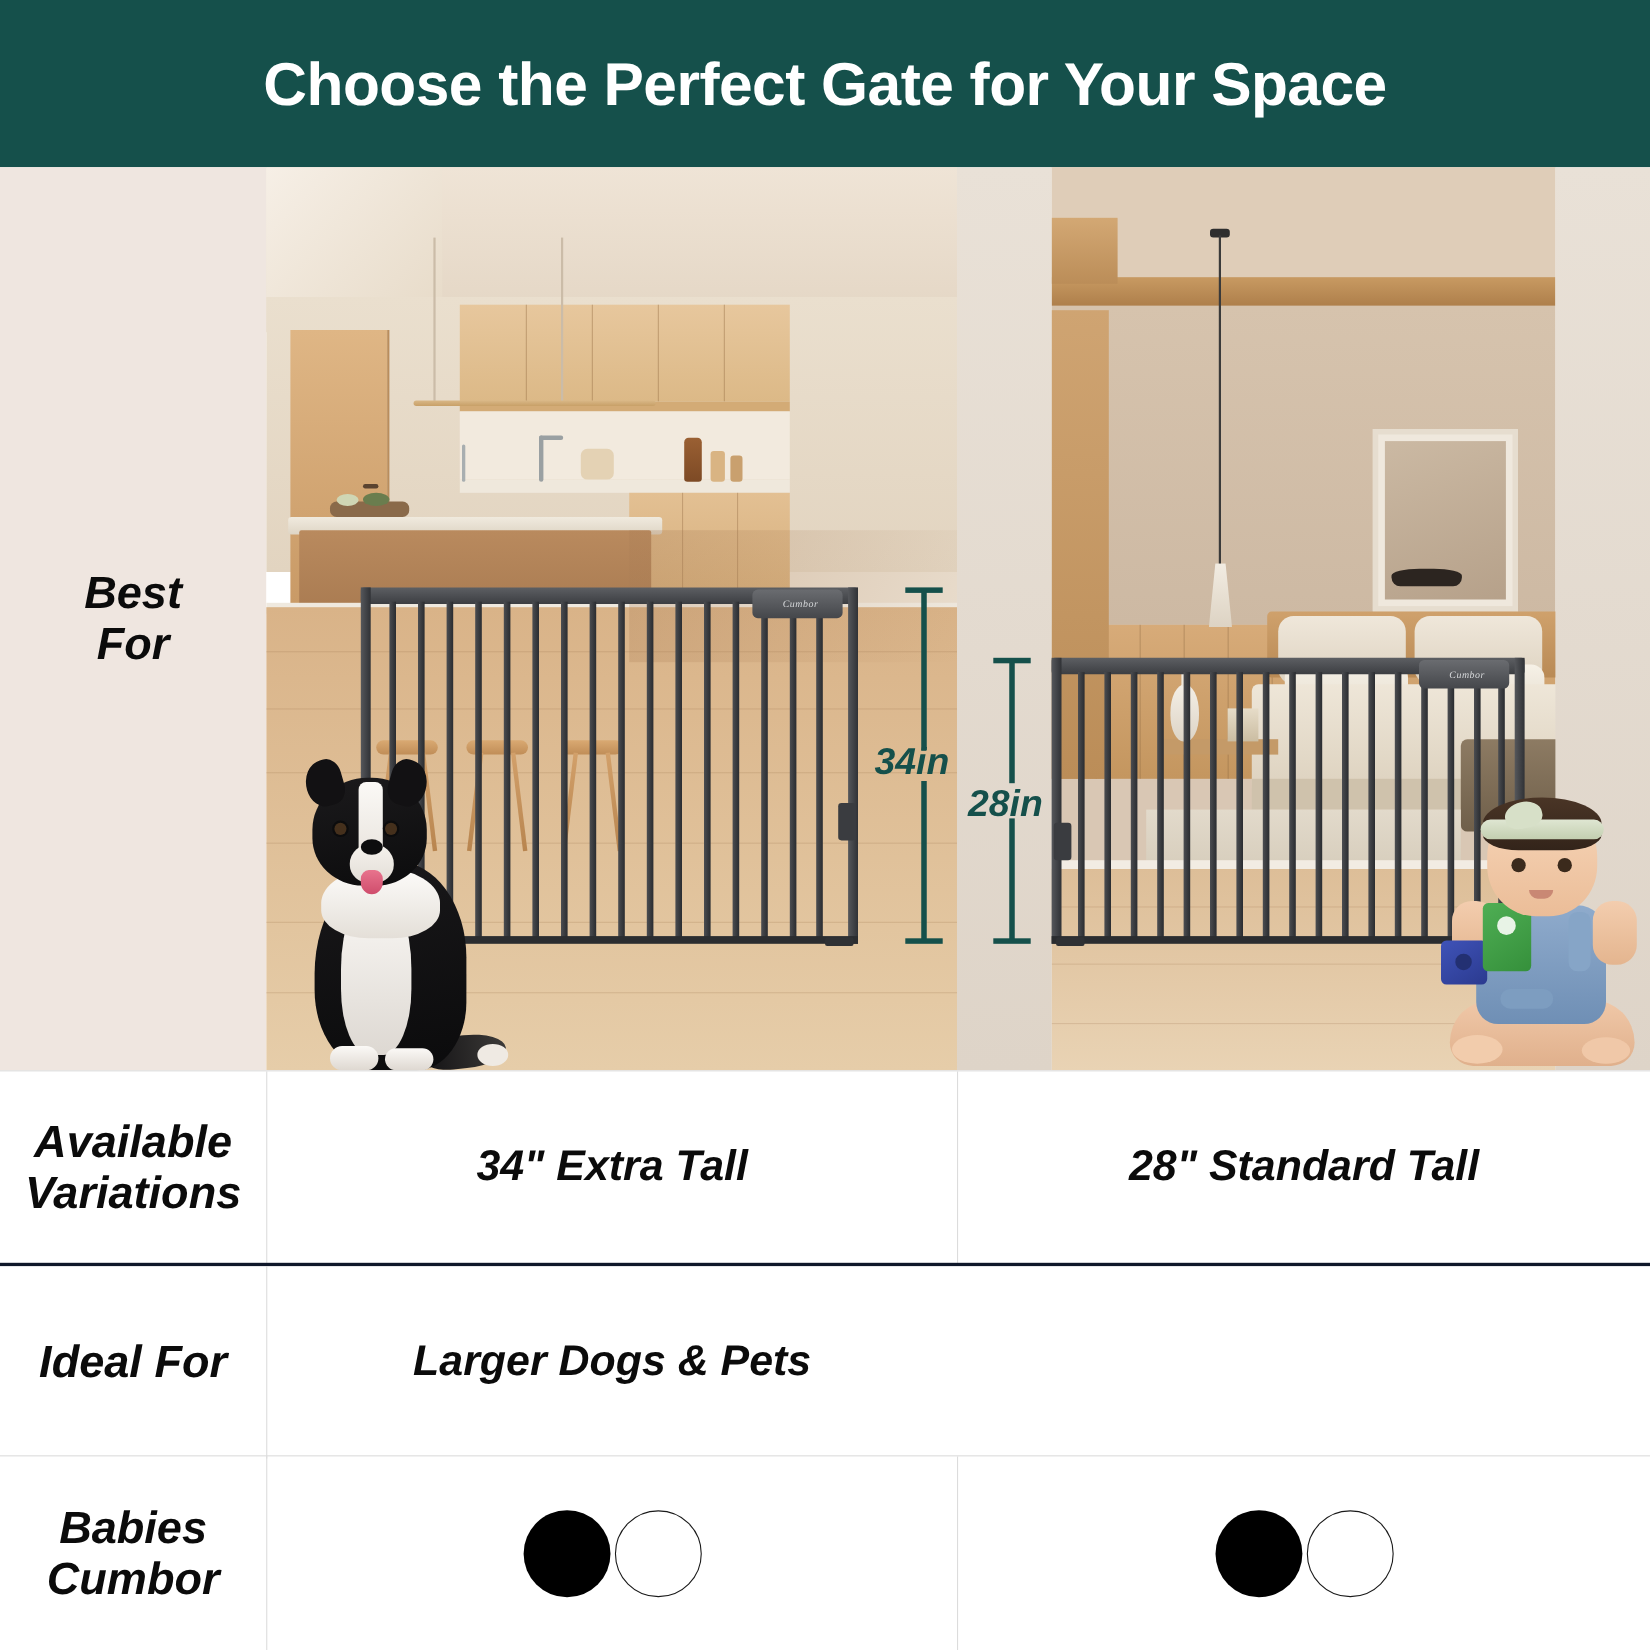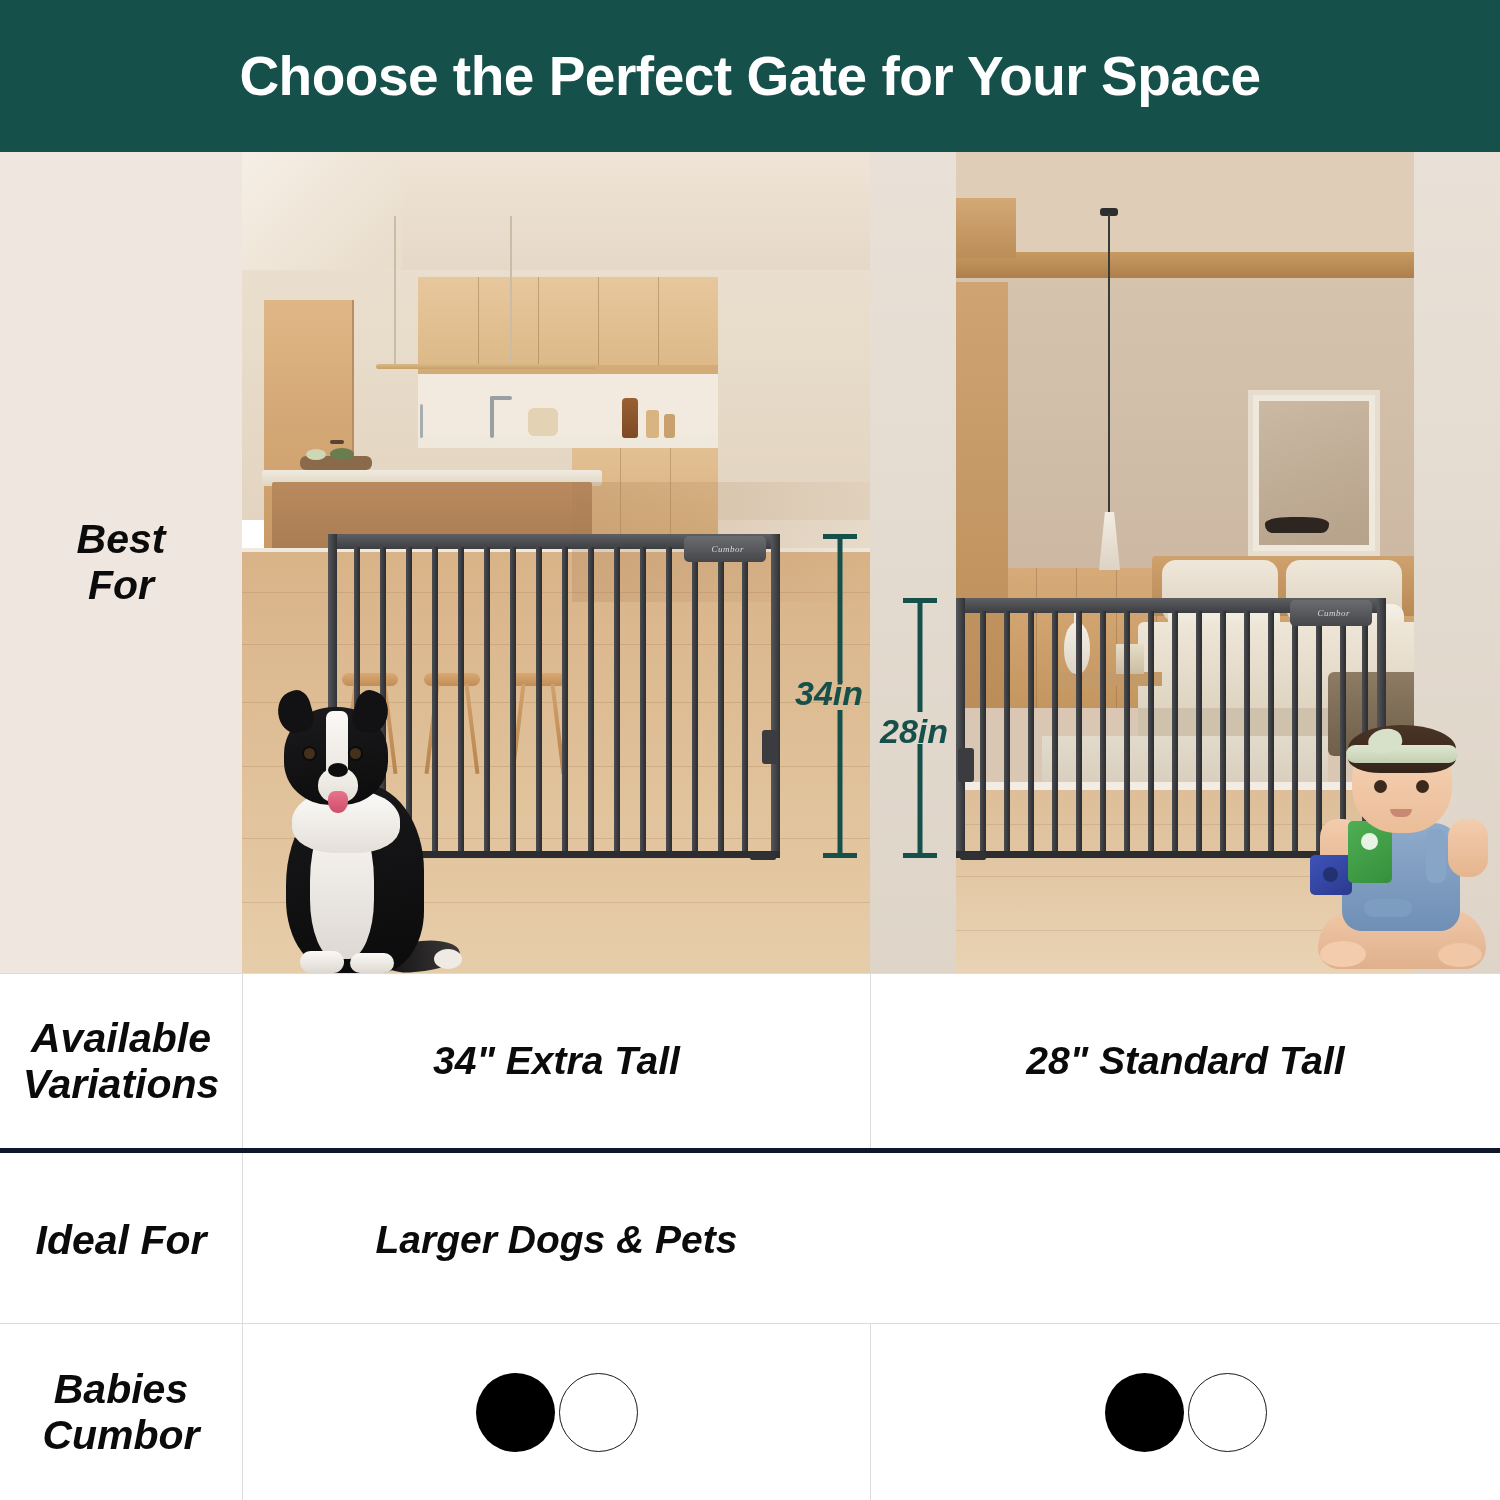--- a/index.html
+++ b/index.html
@@ -10,21 +10,21 @@
   .header{position:absolute;left:0;top:0;width:1500px;height:152px;background:#15504B;
           display:flex;align-items:center;justify-content:center;}
   .header-title{color:#ffffff;font-size:55px;font-weight:bold;letter-spacing:-0.5px;
                 text-align:center;line-height:1;white-space:nowrap;}
 
   
   .grid{position:absolute;left:0;top:152px;width:1500px;height:1348px;font-style:italic;}
   .row{position:absolute;left:0;width:1500px;display:flex;}
   .row-hero{top:0;height:821px;}
   .row-var{top:821px;height:175px;border-top:1px solid #dcdcdc;}
-  .row-ideal{top:996px;height:175px;border-top:5px solid #0f172a;}
+  .row-ideal{top:996px;height:175px;border-top:3px solid #0f172a;}
   .row-color{top:1171px;height:177px;border-top:1px solid #dcdcdc;}
 
   .cell-label{position:relative;width:242px;flex:0 0 242px;display:flex;align-items:center;
               justify-content:center;text-align:center;box-sizing:border-box;}
   .cell-label.hero{background:#EFE6E0;}
   .cell-a{position:relative;flex:0 0 628px;width:628px;display:flex;align-items:center;
           justify-content:center;box-sizing:border-box;border-left:1px solid #dcdcdc;}
   .cell-b{position:relative;flex:1 1 auto;display:flex;align-items:center;
           justify-content:center;box-sizing:border-box;border-left:1px solid #dcdcdc;}
   .row-hero .cell-a,.row-hero .cell-b{border-left:none;overflow:hidden;}

